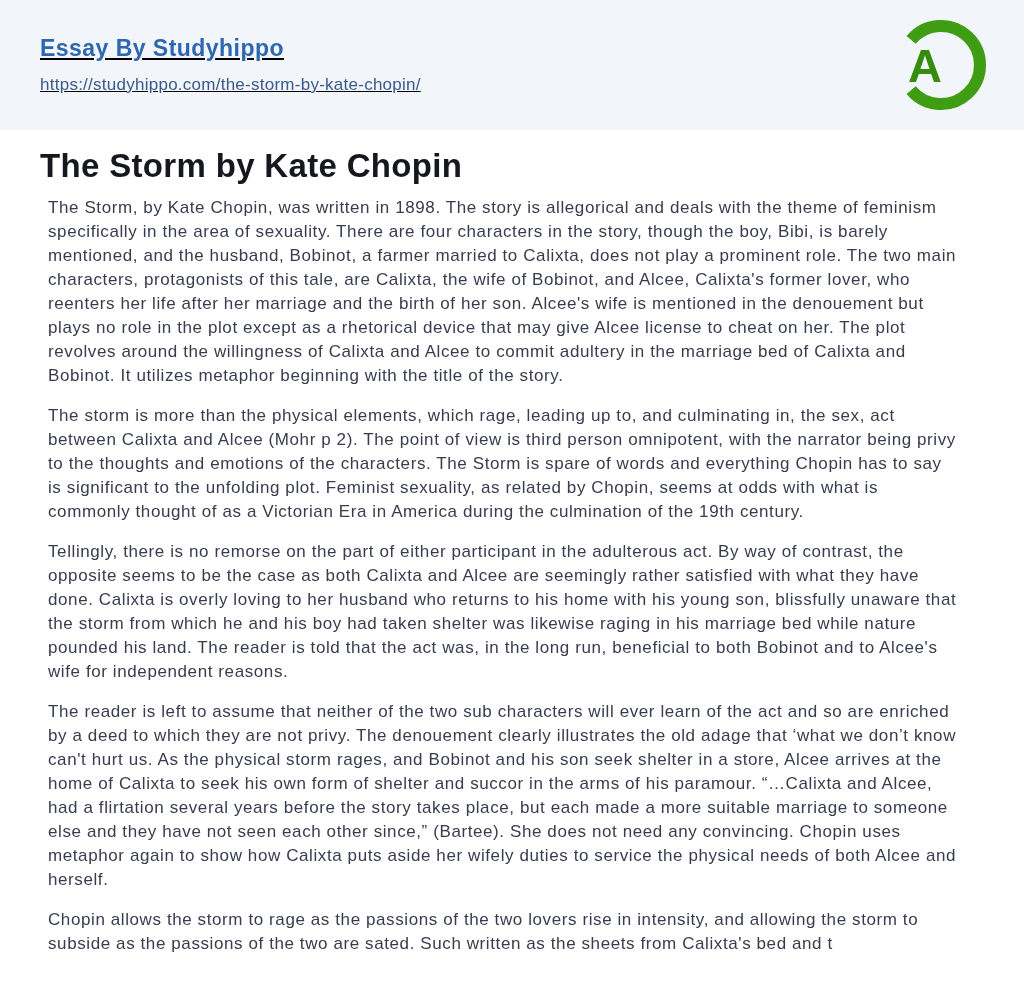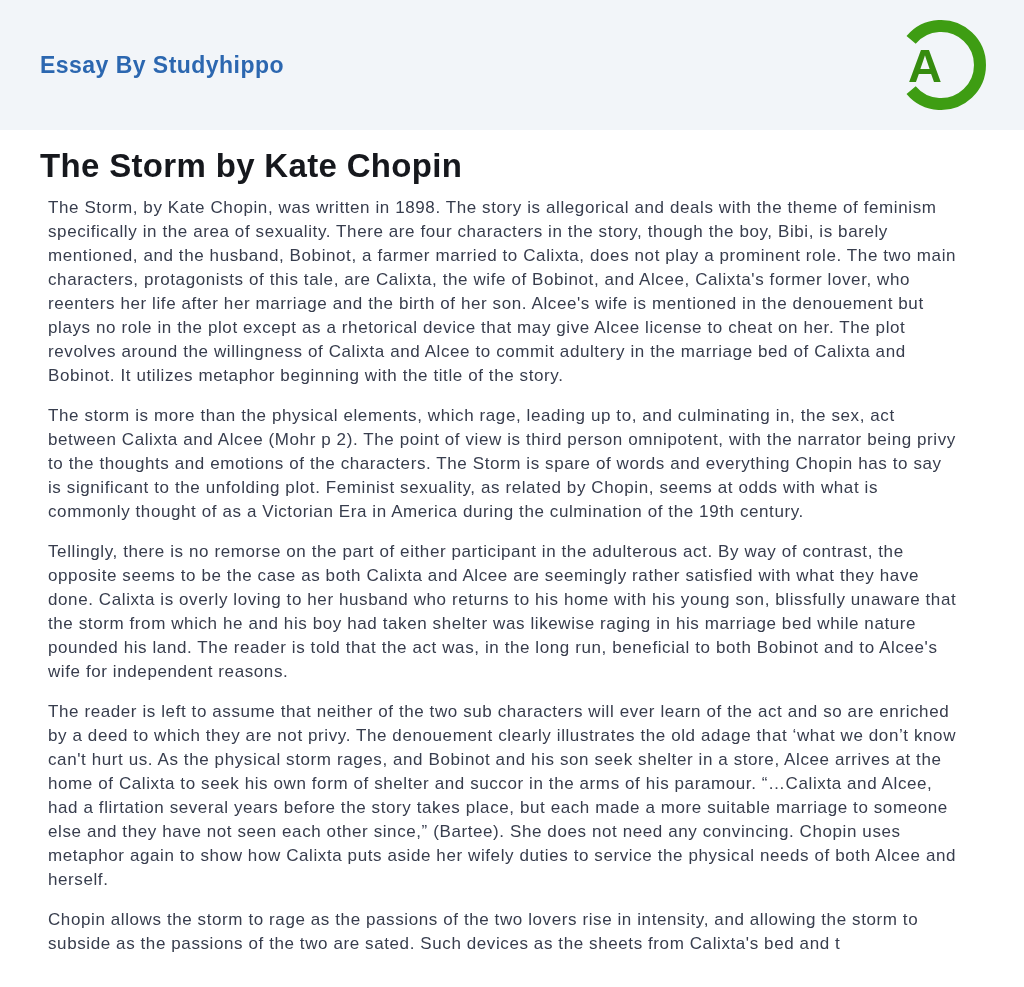--- a/index.html
+++ b/index.html
@@ -21,21 +21,21 @@
     overflow: hidden;
   }
   .page-header {
     height: 130px;
     background: var(--header-bg);
     display: flex;
     align-items: center;
     justify-content: space-between;
     padding: 0 33px 0 40px;
   }
-  .header-text { display: flex; flex-direction: column; gap: 13px; }
+  .header-text { display: flex; flex-direction: column; gap: 13px; text-decoration: underline; }
   .site-label {
     color: var(--site-label-blue);
     font-size: 23px;
     font-weight: 700;
     letter-spacing: 0.02em;
   }
   .url-link {
     color: var(--url-navy);
     font-size: 17px;
     font-weight: 500;
@@ -59,29 +59,30 @@
     letter-spacing: 0.035em;
     margin: 0 0 16px 8px;
   }
 </style>
 </head>
 <body>
 
 <header class="page-header">
   <div class="header-text">
     <div class="site-label">Essay By Studyhippo</div>
+    <a class="url-link" href="#">https://studyhippo.com/the-storm-by-kate-chopin/</a>
   </div>
   <svg class="logo-svg" width="94" height="94" viewBox="0 0 94 94">
     <path d="M 14.12 21.93 A 39 39 0 1 1 14.12 72.07" fill="none" stroke="var(--logo-green)" stroke-width="12"></path>
     <text x="28" y="64" text-anchor="middle" font-family="Liberation Sans, sans-serif" font-size="47" font-weight="700" fill="var(--logo-letter-green)">A</text>
   </svg>
 </header>
 
 <main class="main-content">
   <h1 class="page-title">The Storm by Kate Chopin</h1>
   <div class="essay">
     <p>The Storm, by Kate Chopin, was written in 1898. The story is allegorical and deals with the theme of feminism specifically in the area of sexuality. There are four characters in the story, though the boy, Bibi, is barely mentioned, and the husband, Bobinot, a farmer married to Calixta, does not play a prominent role. The two main characters, protagonists of this tale, are Calixta, the wife of Bobinot, and Alcee, Calixta's former lover, who reenters her life after her marriage and the birth of her son. Alcee's wife is mentioned in the denouement but plays no role in the plot except as a rhetorical device that may give Alcee license to cheat on her. The plot revolves around the willingness of Calixta and Alcee to commit adultery in the marriage bed of Calixta and Bobinot. It utilizes metaphor beginning with the title of the story.</p>
     <p>The storm is more than the physical elements, which rage, leading up to, and culminating in, the sex, act between Calixta and Alcee (Mohr p 2). The point of view is third person omnipotent, with the narrator being privy to the thoughts and emotions of the characters. The Storm is spare of words and everything Chopin has to say is significant to the unfolding plot. Feminist sexuality, as related by Chopin, seems at odds with what is commonly thought of as a Victorian Era in America during the culmination of the 19th century.</p>
     <p>Tellingly, there is no remorse on the part of either participant in the adulterous act. By way of contrast, the opposite seems to be the case as both Calixta and Alcee are seemingly rather satisfied with what they have done. Calixta is overly loving to her husband who returns to his home with his young son, blissfully unaware that the storm from which he and his boy had taken shelter was likewise raging in his marriage bed while nature pounded his land. The reader is told that the act was, in the long run, beneficial to both Bobinot and to Alcee's wife for independent reasons.</p>
     <p>The reader is left to assume that neither of the two sub characters will ever learn of the act and so are enriched by a deed to which they are not privy. The denouement clearly illustrates the old adage that ‘what we don’t know can't hurt us. As the physical storm rages, and Bobinot and his son seek shelter in a store, Alcee arrives at the home of Calixta to seek his own form of shelter and succor in the arms of his paramour. “…Calixta and Alcee, had a flirtation several years before the story takes place, but each made a more suitable marriage to someone else and they have not seen each other since,” (Bartee). She does not need any convincing. Chopin uses metaphor again to show how Calixta puts aside her wifely duties to service the physical needs of both Alcee and herself.</p>
-    <p>Chopin allows the storm to rage as the passions of the two lovers rise in intensity, and allowing the storm to subside as the passions of the two are sated. Such devices as the sheets from Calixta's bed and t</p>
+    <p>Chopin allows the storm to rage as the passions of the two lovers rise in intensity, and allowing the storm to subside as the passions of the two are sated. Such written as the sheets from Calixta's bed and t</p>
   </div>
 </main>
 
 </body></html>

